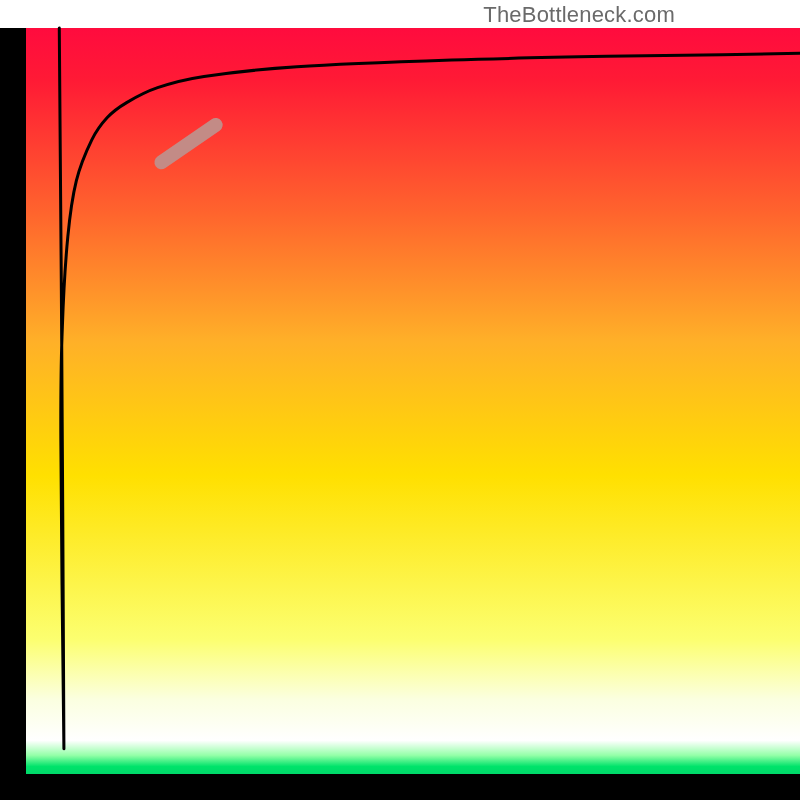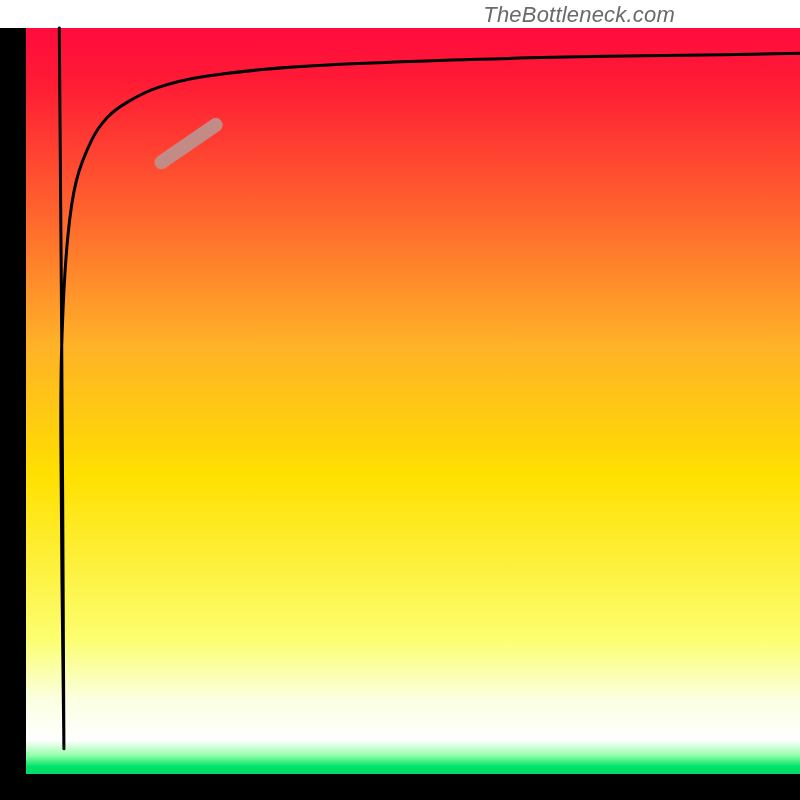--- a/index.html
+++ b/index.html
@@ -7,21 +7,20 @@
     padding: 0;
     width: 800px;
     height: 800px;
     background: #ffffff;
     font-family: Arial, Helvetica, sans-serif;
   }
   .chart-container {
     position: relative;
     width: 683px;
     height: 800px;
-    font-style: italic;
   }
   .watermark {
     position: absolute;
     top: 2px;
     right: 8px;
     font-size: 22px;
     font-weight: 500;
     color: #6a6a6a;
     letter-spacing: 0.2px;
     z-index: 10;

